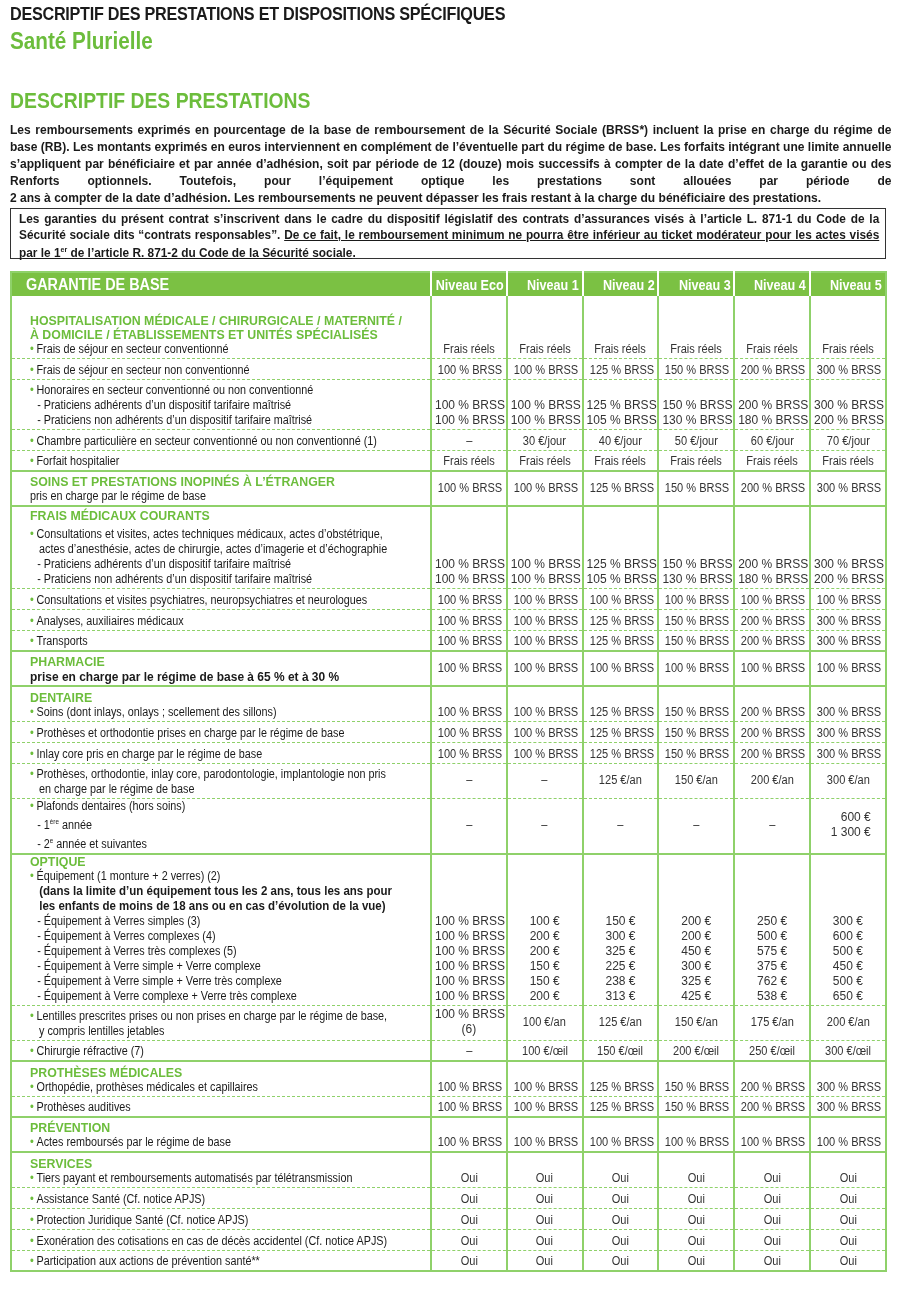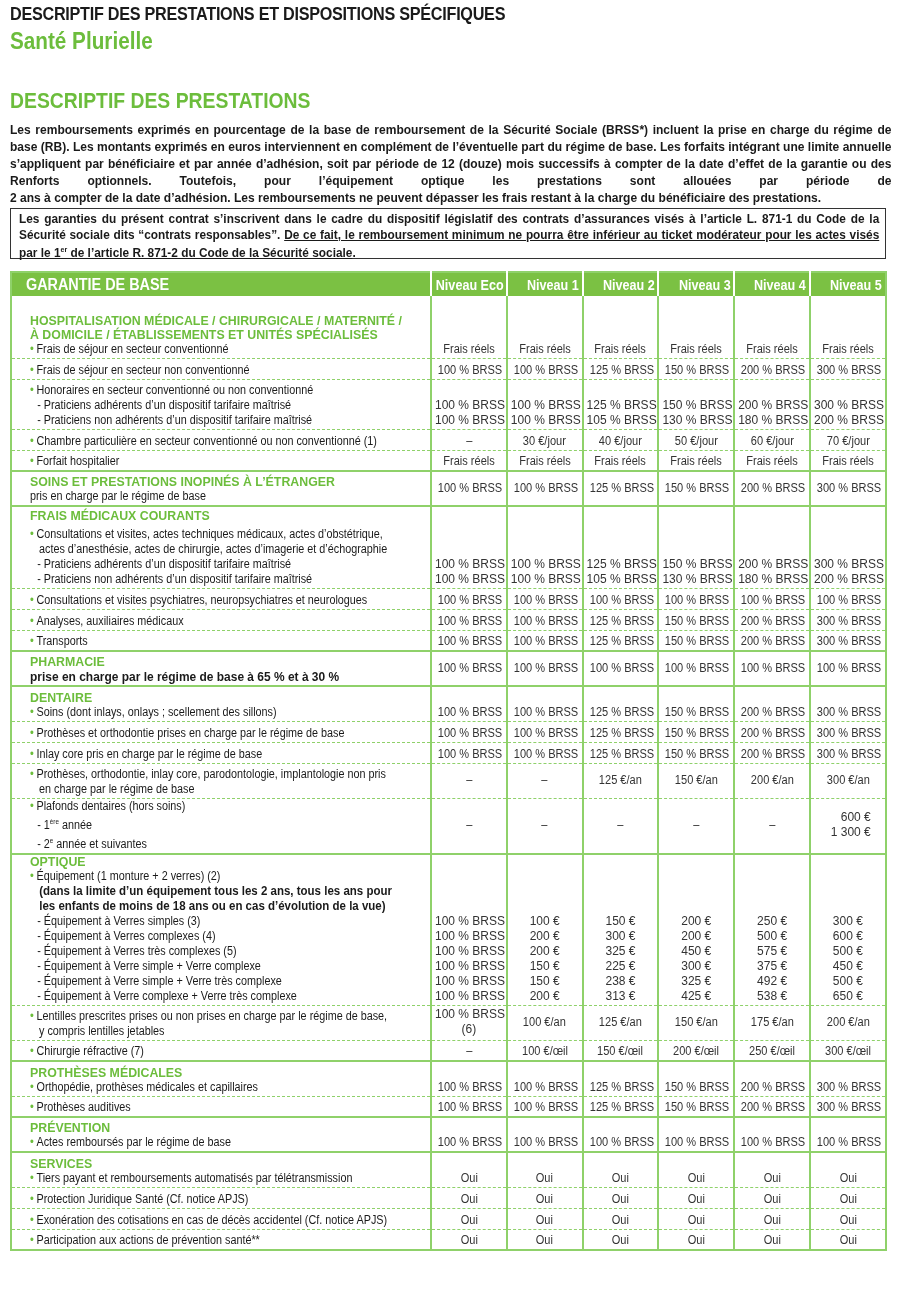--- a/index.html
+++ b/index.html
@@ -399,21 +399,21 @@
           <span class="vline">450 €</span>
           <span class="vline">300 €</span>
           <span class="vline">325 €</span>
           <span class="vline">425 €</span>
       </td>
       <td class="val">
         <span class="vline">250 €</span>
           <span class="vline">500 €</span>
           <span class="vline">575 €</span>
           <span class="vline">375 €</span>
-          <span class="vline">492 €</span>
+          <span class="vline">762 €</span>
           <span class="vline">538 €</span>
       </td>
       <td class="val">
         <span class="vline">300 €</span>
           <span class="vline">600 €</span>
           <span class="vline">500 €</span>
           <span class="vline">450 €</span>
           <span class="vline">500 €</span>
           <span class="vline">650 €</span>
       </td>
@@ -489,20 +489,31 @@
       </td>
       <td class="val"><span class="v">Oui</span></td>
       <td class="val"><span class="v">Oui</span></td>
       <td class="val"><span class="v">Oui</span></td>
       <td class="val"><span class="v">Oui</span></td>
       <td class="val"><span class="v">Oui</span></td>
       <td class="val"><span class="v">Oui</span></td>
     </tr>
     <tr class="dash">
       <td class="lbl" style="height:21px">
+          <span class="item"><span class="bullet">•</span><span>Assistance Santé (Cf. notice APJS)</span></span>
+        </td>
+      <td class="val"><span class="v">Oui</span></td>
+      <td class="val"><span class="v">Oui</span></td>
+      <td class="val"><span class="v">Oui</span></td>
+      <td class="val"><span class="v">Oui</span></td>
+      <td class="val"><span class="v">Oui</span></td>
+      <td class="val"><span class="v">Oui</span></td>
+    </tr>
+    <tr class="dash">
+      <td class="lbl" style="height:21px">
           <span class="item"><span class="bullet">•</span><span>Protection Juridique Santé (Cf. notice APJS)</span></span>
         </td>
       <td class="val"><span class="v">Oui</span></td>
       <td class="val"><span class="v">Oui</span></td>
       <td class="val"><span class="v">Oui</span></td>
       <td class="val"><span class="v">Oui</span></td>
       <td class="val"><span class="v">Oui</span></td>
       <td class="val"><span class="v">Oui</span></td>
     </tr>
     <tr class="dash">

